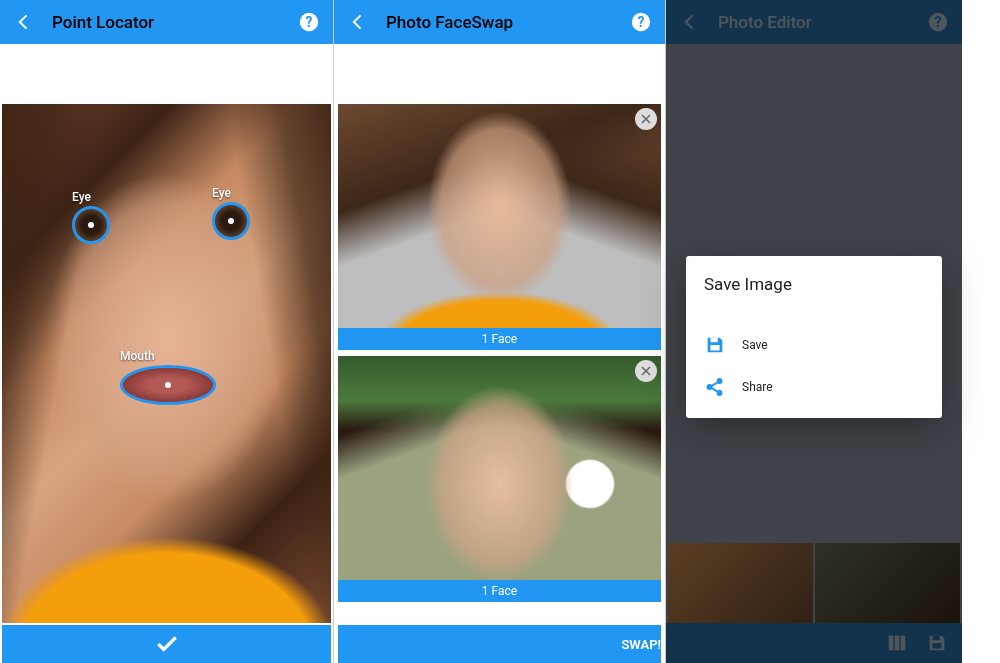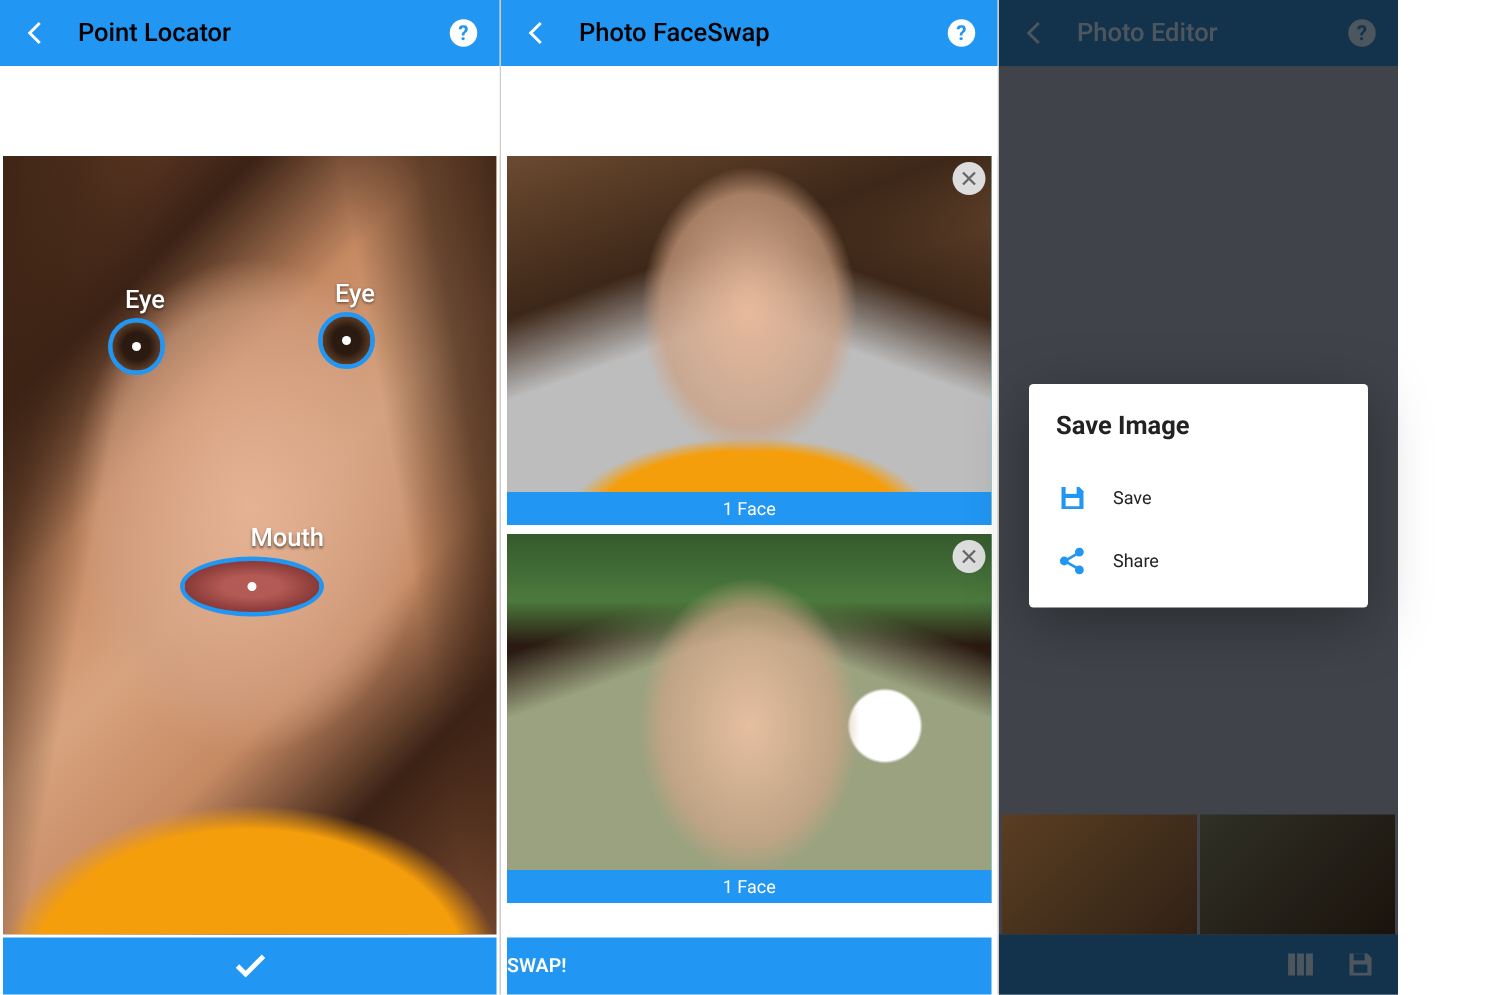--- a/index.html
+++ b/index.html
@@ -13,21 +13,21 @@
   }
   .pane {
     height: 663px;
     position: relative;
     display: flex;
     flex-direction: column;
     border-right: 1px solid #ccc;
   }
   .pane1 { width: 334px; }
   .pane2 { width: 332px; }
-  .pane3 { width: 266px; border-right: none; }
+  .pane3 { width: 296px; border-right: none; }
 
   
   .titlebar {
     background: #2196F3;
     color: #000000;
     height: 44px;
     display: flex;
     align-items: center;
     padding: 0 10px;
     font-size: 17px;
@@ -59,23 +59,23 @@
     content:"";
     position:absolute;
     left:0; right:0; top:0; height:100%;
     background:
       linear-gradient(100deg, rgba(60,35,20,0.95) 0%, rgba(60,35,20,0.7) 12%, transparent 25%),
       linear-gradient(-100deg, rgba(60,35,20,0.95) 0%, rgba(60,35,20,0.7) 12%, transparent 25%);
   }
   .marker {
     position: absolute;
     color: #fff;
-    font-size: 17px;
+    font-size: 12px;
     font-weight: 500;
-    text-align: right;
+    text-align: left;
     z-index: 5;
     text-shadow: 0 1px 2px rgba(0,0,0,0.6);
   }
   .eye-marker .circ {
     width: 38px; height: 38px;
     border: 3px solid #2196F3;
     border-radius: 50%;
     margin: 2px auto 0;
     position: relative;
     background: radial-gradient(circle at 50% 50%, #2a1a10 40%, #5a3a25 70%);
@@ -113,21 +113,21 @@
   .thumb-area{
     flex:1;
     display:flex;
     flex-direction:column;
     gap:6px;
     padding: 0 4px;
   }
   .thumb{
     position:relative;
     height: 246px;
-    background: #14b8a6;
+    background: #84cc16;
     overflow:hidden;
   }
   .thumb .imgfake{
     position:absolute; inset:0;
   }
   .thumb1 .imgfake{
     background:
       radial-gradient(ellipse 90px 120px at 50% 42%, rgba(230,185,155,1), rgba(205,160,130,0.7) 65%, transparent 80%),
       radial-gradient(ellipse 190px 90px at 50% 100%, #f59e0b 0%, #f59e0b 55%, transparent 65%),
       linear-gradient(160deg, #6b4a30 0%, #3d2718 30%, transparent 45%),
@@ -151,21 +151,21 @@
     color:#555; font-size:15px; z-index:3; cursor:pointer;
   }
   .face-count{
     position:absolute; left:0; right:0; bottom:0;
     height:22px; background:#2196F3; color:#fff;
     font-size:12px; display:flex;align-items:center;justify-content:center;
   }
   .swap-bar{
     height: 38px;
     background:#2196F3;color:#fff;font-weight:600;font-size:13px;
-    display:flex;align-items:center;justify-content:flex-start;
+    display:flex;align-items:center;justify-content:flex-end;
     margin: 0 4px 0;
   }
 
   
   .pane3 { background:#fff; }
   .pane3 .overlay{
     position:absolute; inset:0;
     background: rgba(0,0,0,0.55);
   }
   .pane3 .titlebar-dim{
@@ -195,21 +195,21 @@
   .dialog{
     position:absolute;
     left:20px; right:20px; top:256px;
     background:#fff;
     border-radius:3px;
     padding:18px 18px 10px;
     z-index:10;
     box-shadow:0 10px 40px rgba(0,0,0,0.35);
   }
   .dialog h3{
-    font-size:17px; font-weight:700; color:#222; margin-bottom:17px;
+    font-size:17px; font-weight:400; color:#222; margin-bottom:30px;
   }
   .dialog .row{
     display:flex; align-items:center; gap:16px;
     padding:10px 0;
     font-size:12px; color:#222;
     cursor:pointer;
   }
   .dialog .row .ricon{ width:22px;height:22px; color:#2196F3; display:flex;align-items:center;justify-content:center;}
 
   svg{display:block}

